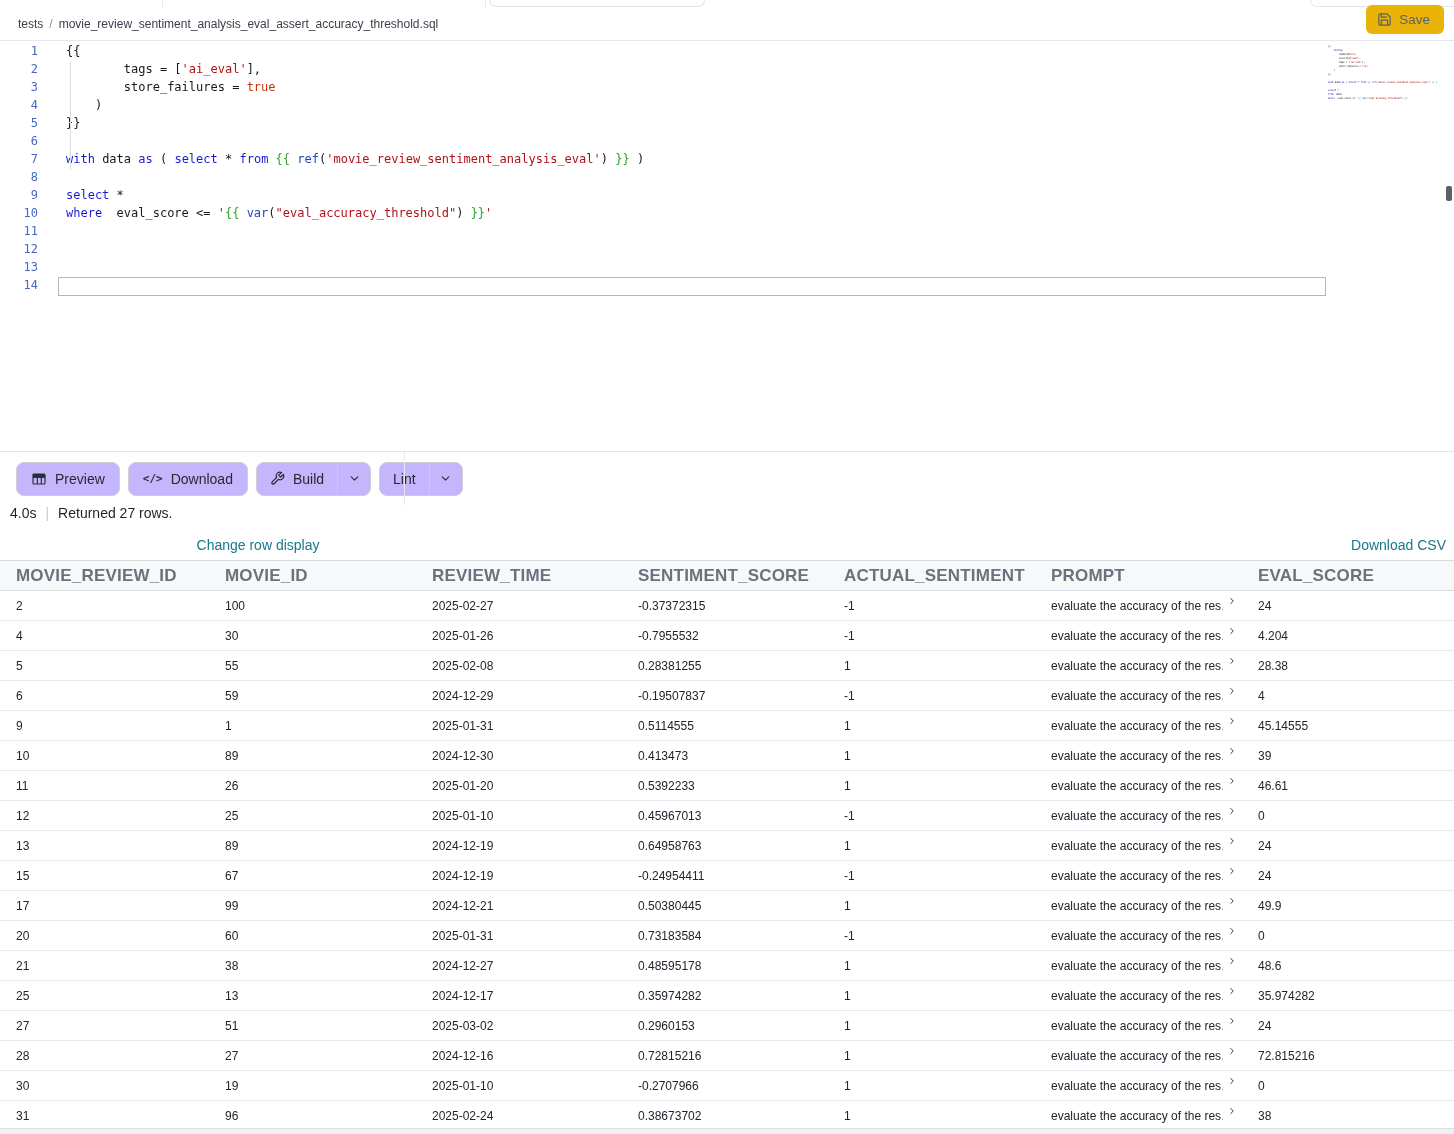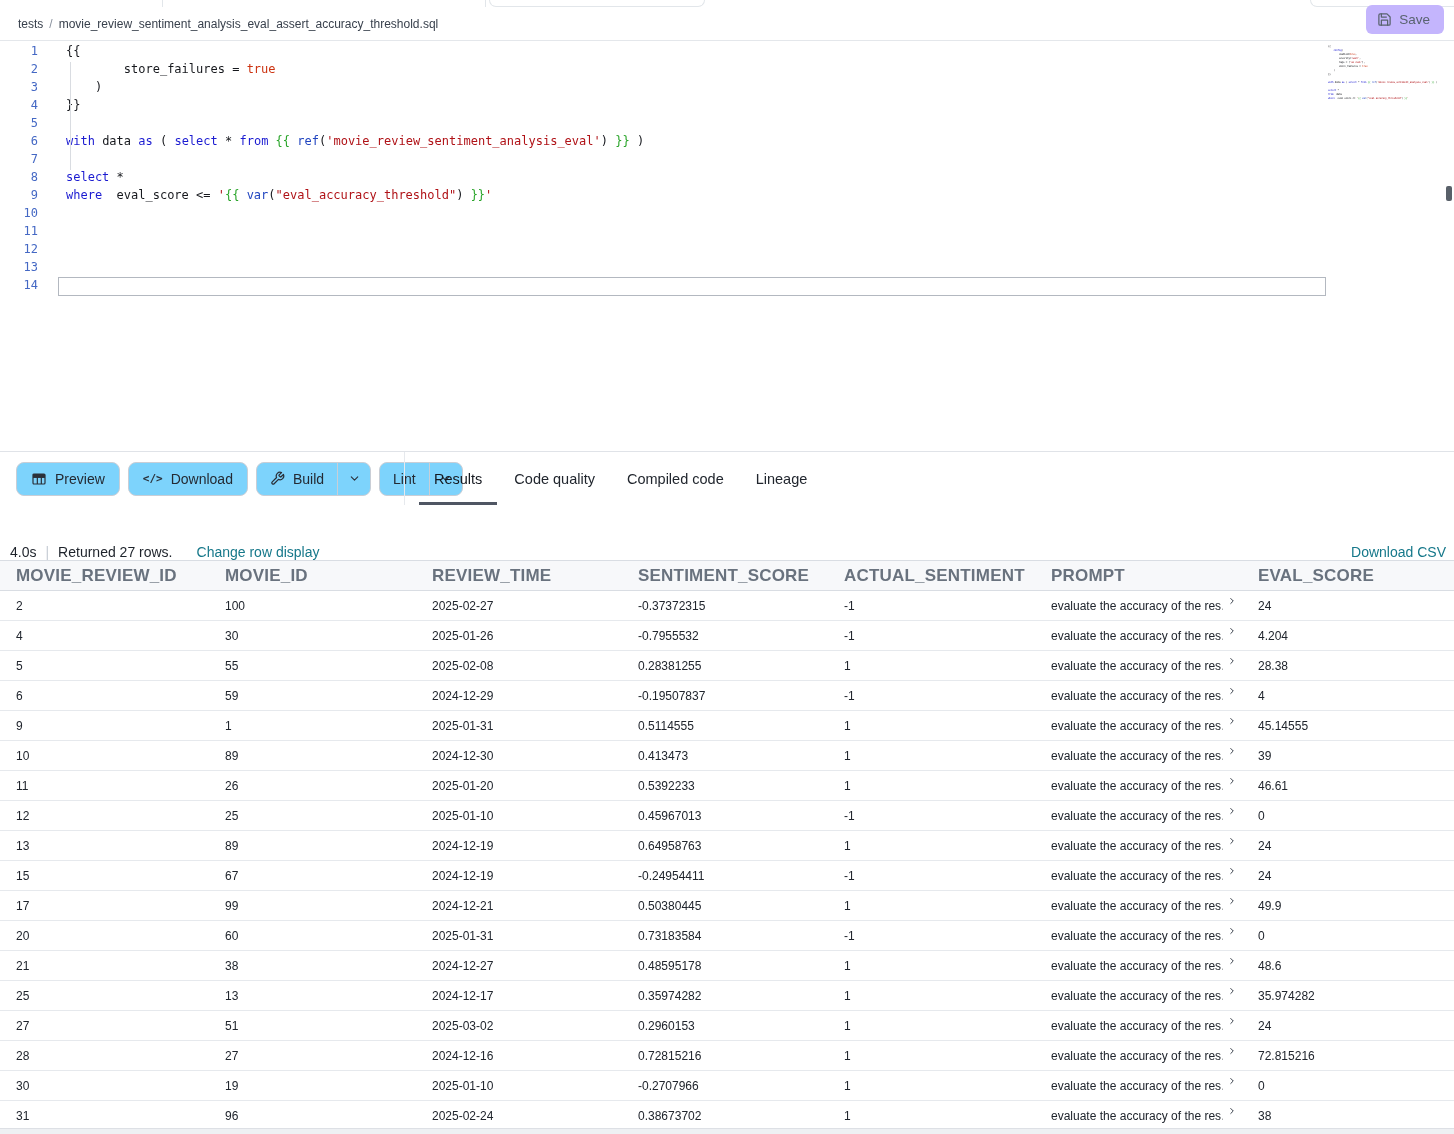--- a/index.html
+++ b/index.html
@@ -12,21 +12,21 @@
   .tabstrip .tabfrag { position:absolute; top:-6px; height:13px; border:1px solid #e2e6ea; border-top:none; }
   .tabfrag.frag1 { left:489px; width:216px; border-radius:0 0 7px 7px; }
   .tabfrag.frag2 { left:1310px; width:160px; border-radius:0 0 0 7px; border-right:none; }
 
   
   .topbar { position:relative; height:34px; border-bottom:1px solid #e4e7eb;
     display:flex; align-items:center; padding-left:18px; }
   .breadcrumb { font-size:12px; color:#39414d; display:flex; gap:6px; align-items:center; }
   .breadcrumb .sep { color:#8a929e; }
   .save-btn { position:absolute; right:10px; top:-2px; height:29px; padding:0 14px 0 11px;
-    background:#c4b5fd; border:none; border-radius:6px; display:flex; align-items:center; gap:7px;
+    background:#eab308; border:none; border-radius:6px; display:flex; align-items:center; gap:7px;
     font-size:13.5px; color:#59636f; cursor:pointer; font-family:inherit; }
   .save-btn svg { stroke:#59636f; }
 
   
   .editor { position:relative; height:411px; border-bottom:1px solid #e0e3e8; background:#fff; }
   .editor-inner { display:flex; padding-top:3px; }
   .gutter { width:58px; flex:none; text-align:right; padding-right:20px; }
   .gutter div { height:18px; line-height:18px; font:12px "DejaVu Sans Mono", monospace;
     color:var(--line_number,#4468c4); }
   .code { flex:1; padding-left:8px; overflow:hidden; }
@@ -43,39 +43,39 @@
     border:1px solid #b3b8c0; pointer-events:none; }
   .minimap { position:absolute; top:4px; right:8px; width:118px; overflow:hidden; cursor:pointer; }
   .minimap .code-line { height:4px; line-height:4px; white-space:pre;
     font-family:"DejaVu Sans Mono", monospace; font-size:2.6px; letter-spacing:-0.2px; }
   .editor-scroll-thumb { position:absolute; right:2px; top:145px; width:6px; height:15px;
     background:#596069; border-radius:2px; }
 
   
   .toolbar-row { position:relative; height:53px; display:flex; align-items:center; padding-left:16px; }
   .panel-divider { position:absolute; left:404px; top:0; bottom:0; width:1px; background:#e6e9ed; }
-  .btn, .btn-group { height:34px; border:1px solid #c9ced6; border-radius:8px; background:#7dd3fc; }
+  .btn, .btn-group { height:34px; border:1px solid #c9ced6; border-radius:8px; background:#c4b5fd; }
   .btn { display:flex; align-items:center; gap:8px; padding:0 14px; margin-right:8px;
     font-size:14px; color:#242a33; cursor:pointer; font-family:inherit; }
   .btn svg { stroke:#2a3039; }
   .btn .code-glyph { font:bold 11px "DejaVu Sans Mono", monospace; color:#2a3039; }
   .btn-group { display:flex; margin-right:8px; overflow:hidden; }
   .btn-group .main { display:flex; align-items:center; gap:8px; padding:0 13px;
     font-size:14px; color:#242a33; cursor:pointer; }
   .btn-group .caret { display:flex; align-items:center; justify-content:center; width:33px;
     border-left:1px solid #c9ced6; cursor:pointer; }
   .tabs { position:absolute; left:404px; top:0; bottom:0; display:flex; padding-left:14px; }
   .tab { position:relative; display:flex; align-items:center; padding:0 15px; margin:0 1px;
     font-size:14.5px; color:#21262e; cursor:pointer; }
   .tab.active { color:#14181f; }
   .tab.active::after { content:""; position:absolute; left:0; right:0; bottom:0; height:3px;
     background:#4f5663; }
 
   
-  .status-row { position:relative; height:55px; display:flex; align-items:flex-end;
+  .status-row { position:relative; height:55px; display:flex; align-items:flex-start;
     padding-left:10px; font-size:14px; }
   .status-row .pipe { color:#c6ccd4; margin:0 9px; }
   .status-msg { color:#1d222a; }
   .link { color:var(--accent_teal,#16788a); cursor:pointer;margin-top:32px; }
   .change-link { margin-left:24px; }
   .download-link { position:absolute; right:8px; }
 
   
   .table-wrap { position:relative; height:574px; }
   table { border-collapse:collapse; table-layout:fixed; width:1454px; }
@@ -131,20 +131,21 @@
         <div>8</div>
         <div>9</div>
         <div>10</div>
         <div>11</div>
         <div>12</div>
         <div>13</div>
         <div>14</div>
       </div>
     <div class="code">
         <div class="code-line"><span class="tk-p">{{</span></div>
+        <div class="code-line"><span class="tk-t">        tags = [</span><span class="tk-str">'ai_eval'</span><span class="tk-p">],</span></div>
         <div class="code-line"><span class="tk-t">        store_failures = </span><span class="tk-atom">true</span></div>
         <div class="code-line"><span class="tk-t">    )</span></div>
         <div class="code-line"><span class="tk-p">}}</span></div>
         <div class="code-line">&nbsp;</div>
         <div class="code-line"><span class="tk-kw">with</span><span class="tk-t"> data </span><span class="tk-kw">as</span><span class="tk-t"> ( </span><span class="tk-kw">select</span><span class="tk-t"> * </span><span class="tk-kw">from</span><span class="tk-t"> </span><span class="tk-jinja">{{</span><span class="tk-t"> </span><span class="tk-fn">ref</span><span class="tk-t">(</span><span class="tk-str">'movie_review_sentiment_analysis_eval'</span><span class="tk-t">) </span><span class="tk-jinja">}}</span><span class="tk-t"> )</span></div>
         <div class="code-line">&nbsp;</div>
         <div class="code-line"><span class="tk-kw">select</span><span class="tk-t"> *</span></div>
         <div class="code-line"><span class="tk-kw">where</span><span class="tk-t">  eval_score &lt;= </span><span class="tk-str">'</span><span class="tk-jinja">{{</span><span class="tk-t"> </span><span class="tk-fn">var</span><span class="tk-t">(</span><span class="tk-str">"eval_accuracy_threshold"</span><span class="tk-t">) </span><span class="tk-jinja">}}</span><span class="tk-str">'</span></div>
       </div>
   </div>
@@ -209,26 +210,20 @@
     </div>
     <div class="caret">
       <span style="display:flex">
         <svg width="13" height="13" viewBox="0 0 24 24" fill="none" stroke="#2a3039" stroke-width="2" stroke-linecap="round" stroke-linejoin="round">
             <polyline points="6 9 12 15 18 9"></polyline>
           </svg>
       </span>
     </div>
   </div>
   <div class="panel-divider"></div>
-  <div class="tabs">
-    <div class="tab active">Results</div>
-    <div class="tab">Code quality</div>
-    <div class="tab">Compiled code</div>
-    <div class="tab">Lineage</div>
-  </div>
 </div>
 
 <div class="status-row">
   <span class="status-msg">4.0s</span>
   <span class="pipe">|</span>
   <span class="status-msg">Returned 27 rows.</span>
   <span class="link change-link">Change row display</span>
   <span class="link download-link">Download CSV</span>
 </div>
 

